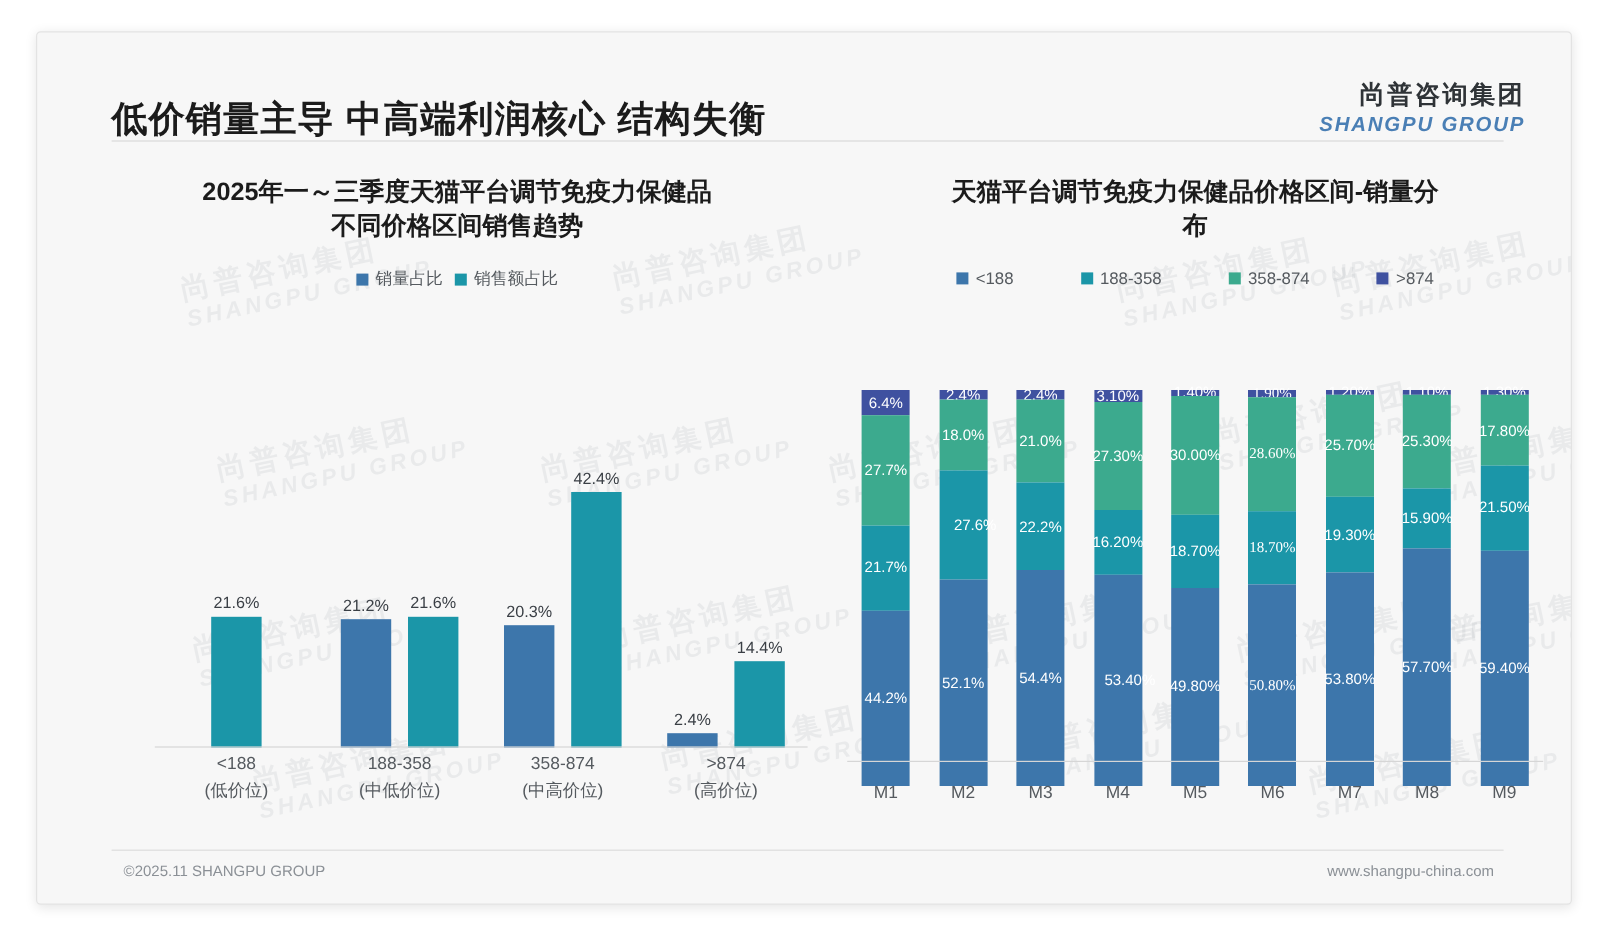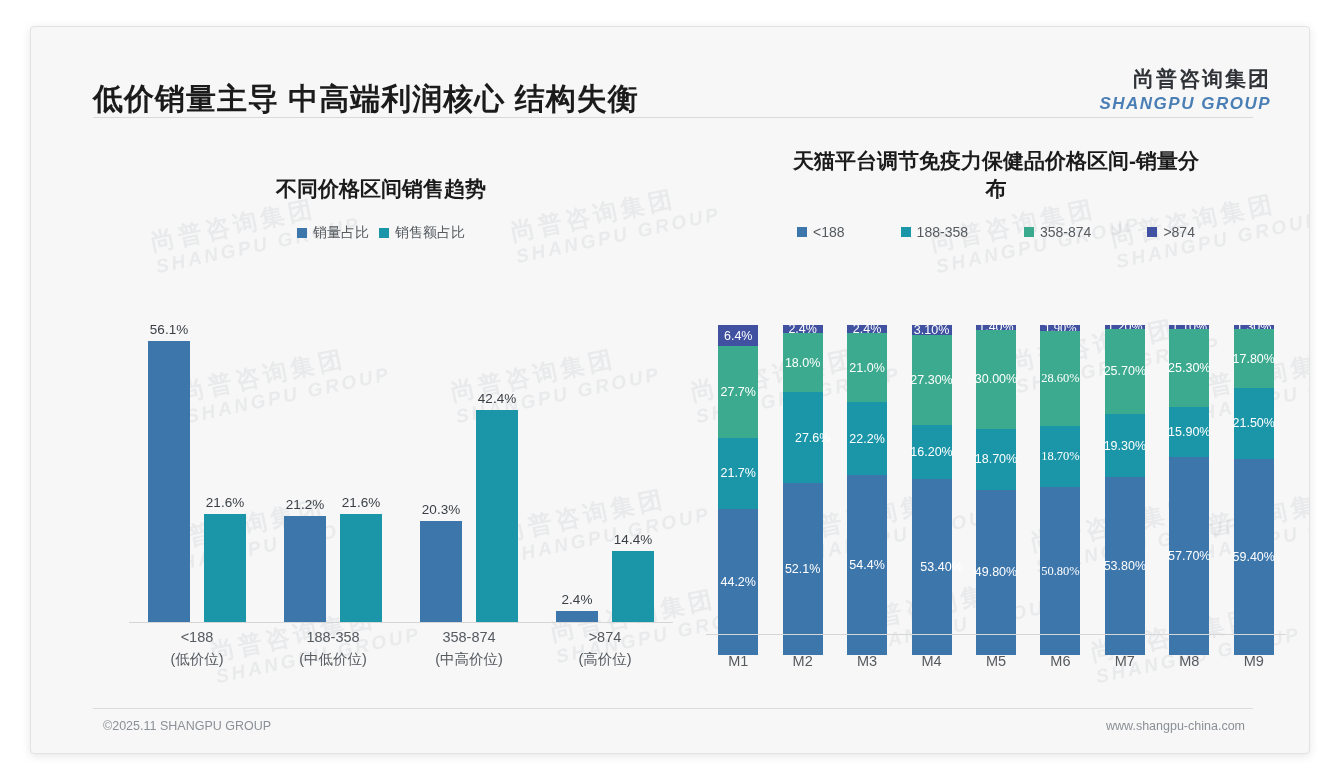--- a/index.html
+++ b/index.html
@@ -232,40 +232,36 @@
     <div id="main-title">低价销量主导 中高端利润核心 结构失衡</div>
     <div id="logo">
       <span class="logo-cn">尚普咨询集团</span>
       <span class="logo-en">SHANGPU GROUP</span>
     </div>
   </div>
   <div id="header-rule"></div>
 
   <div class="chart-panel" id="panel-left">
     <div class="chart-title">
-      <br>
+      <span>2025年一～三季度天猫平台调节免疫力保健品</span><br>
       <span>不同价格区间销售趋势</span>
     </div>
     <div class="legend" id="legend-left">
         <div class="legend-item">
           <span class="legend-swatch" style="background: rgb(61, 118, 171);"></span>
           <span class="legend-label">销量占比</span>
         </div>
         <div class="legend-item">
           <span class="legend-swatch" style="background: rgb(27, 150, 168);"></span>
           <span class="legend-label">销售额占比</span>
         </div>
       </div>
     <div id="grouped-plot">
       <div class="group-cols" id="grouped-cols">
           <div class="bar-group">
-            <div class="bar-wrap">
-              <div class="bar-value">56.1%</div>
-              <div class="bar" style="background: rgb(61, 118, 171); height: 282.37px;"></div>
-            </div>
             <div class="bar-wrap">
               <div class="bar-value">21.6%</div>
               <div class="bar" style="background: rgb(27, 150, 168); height: 108.72px;"></div>
             </div>
           </div>
           <div class="bar-group">
             <div class="bar-wrap">
               <div class="bar-value">21.2%</div>
               <div class="bar" style="background: rgb(61, 118, 171); height: 106.707px;"></div>
             </div>

